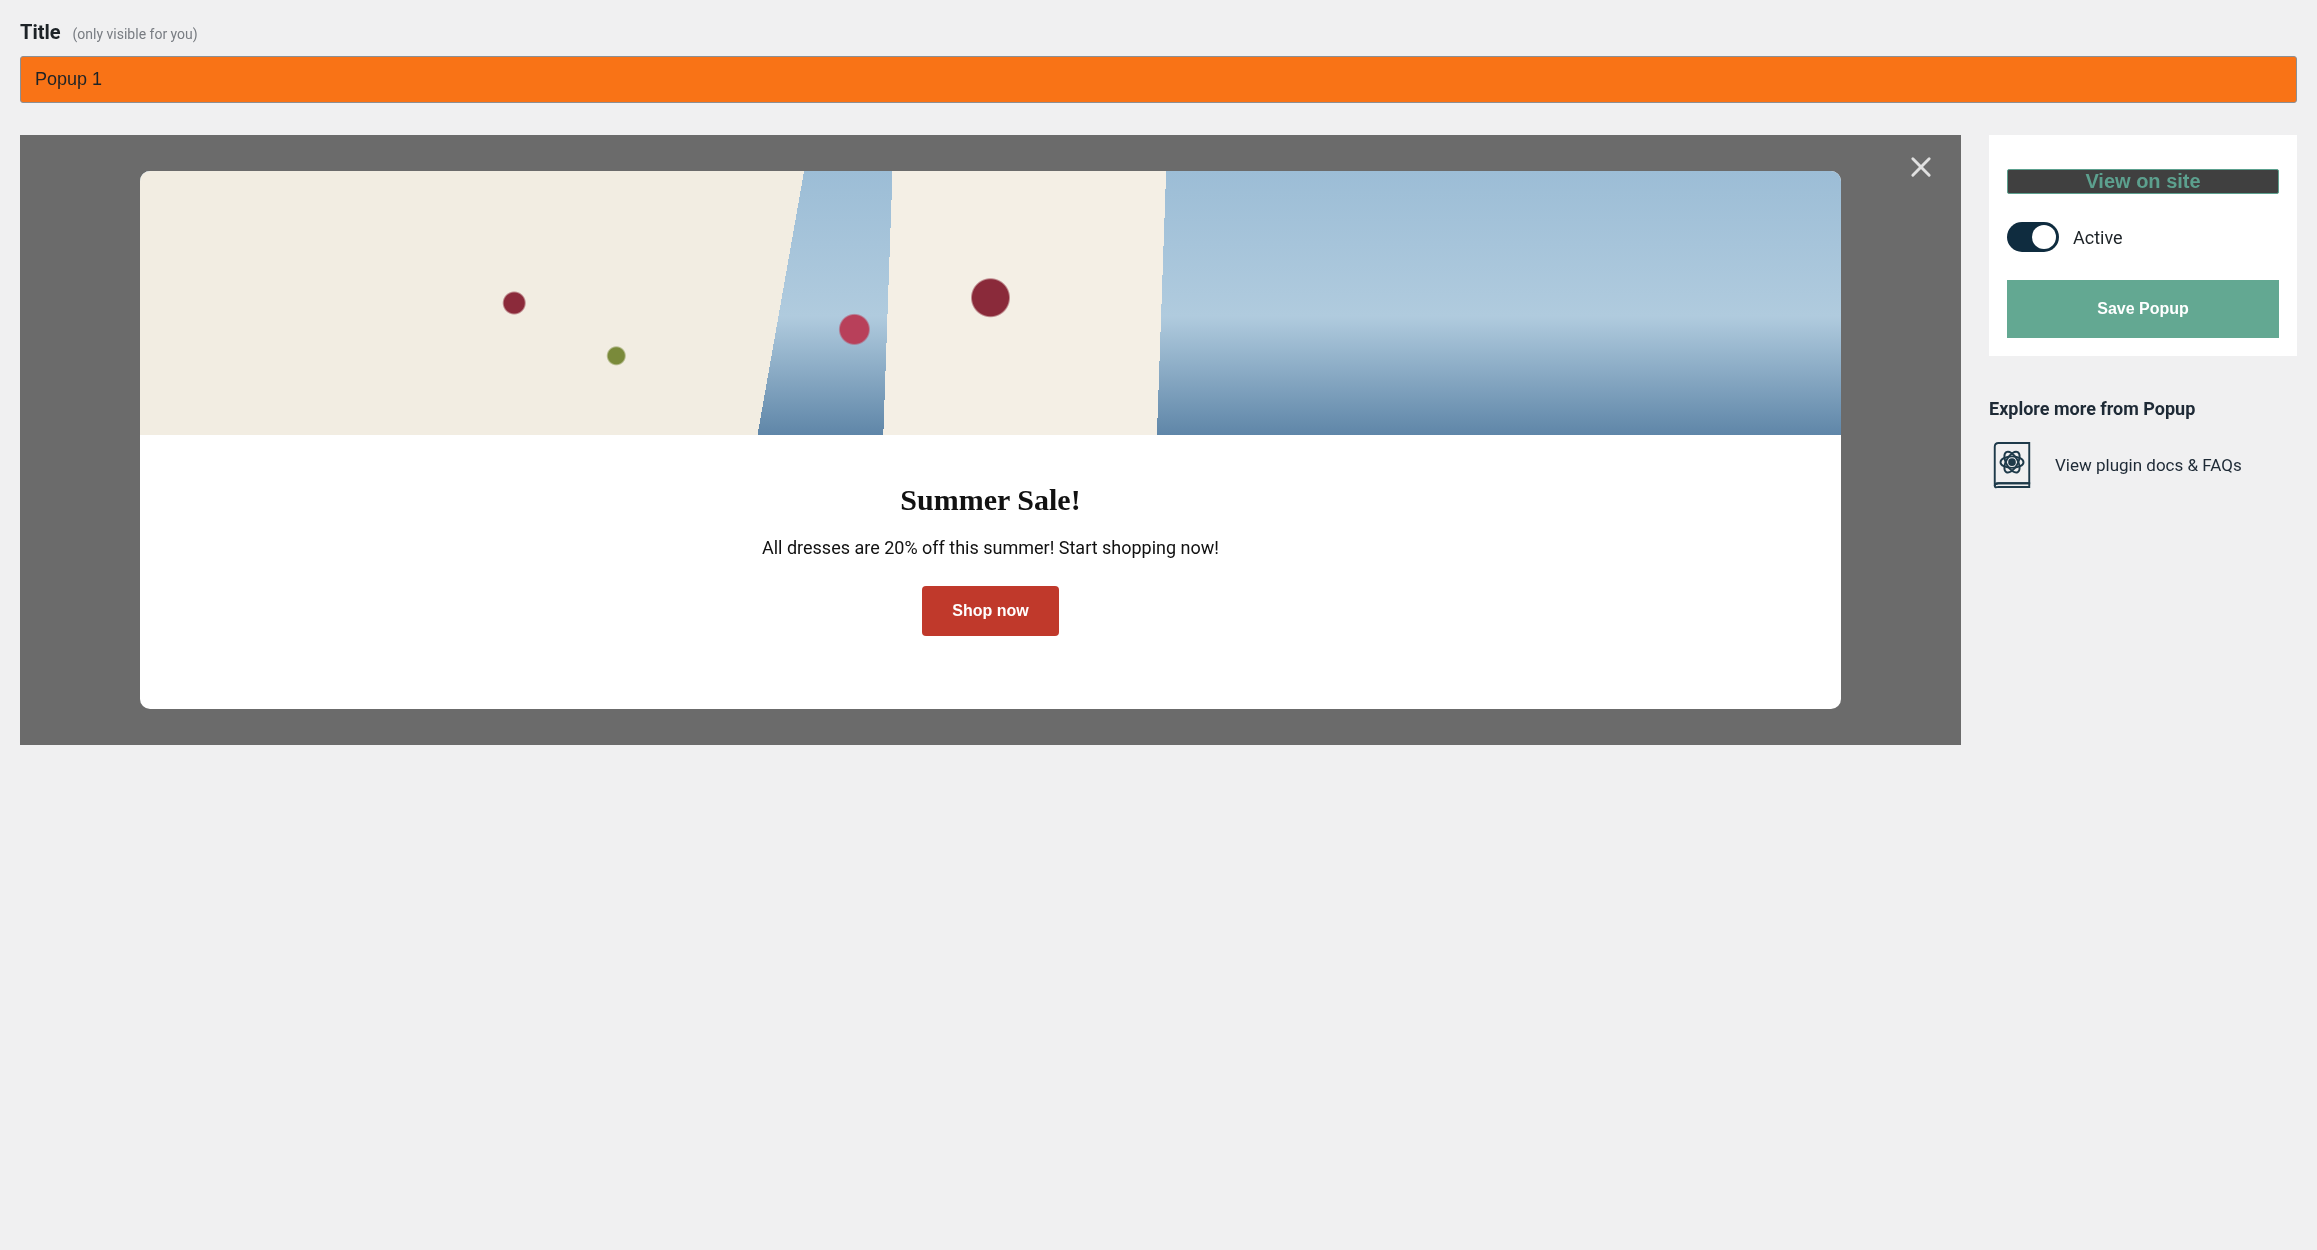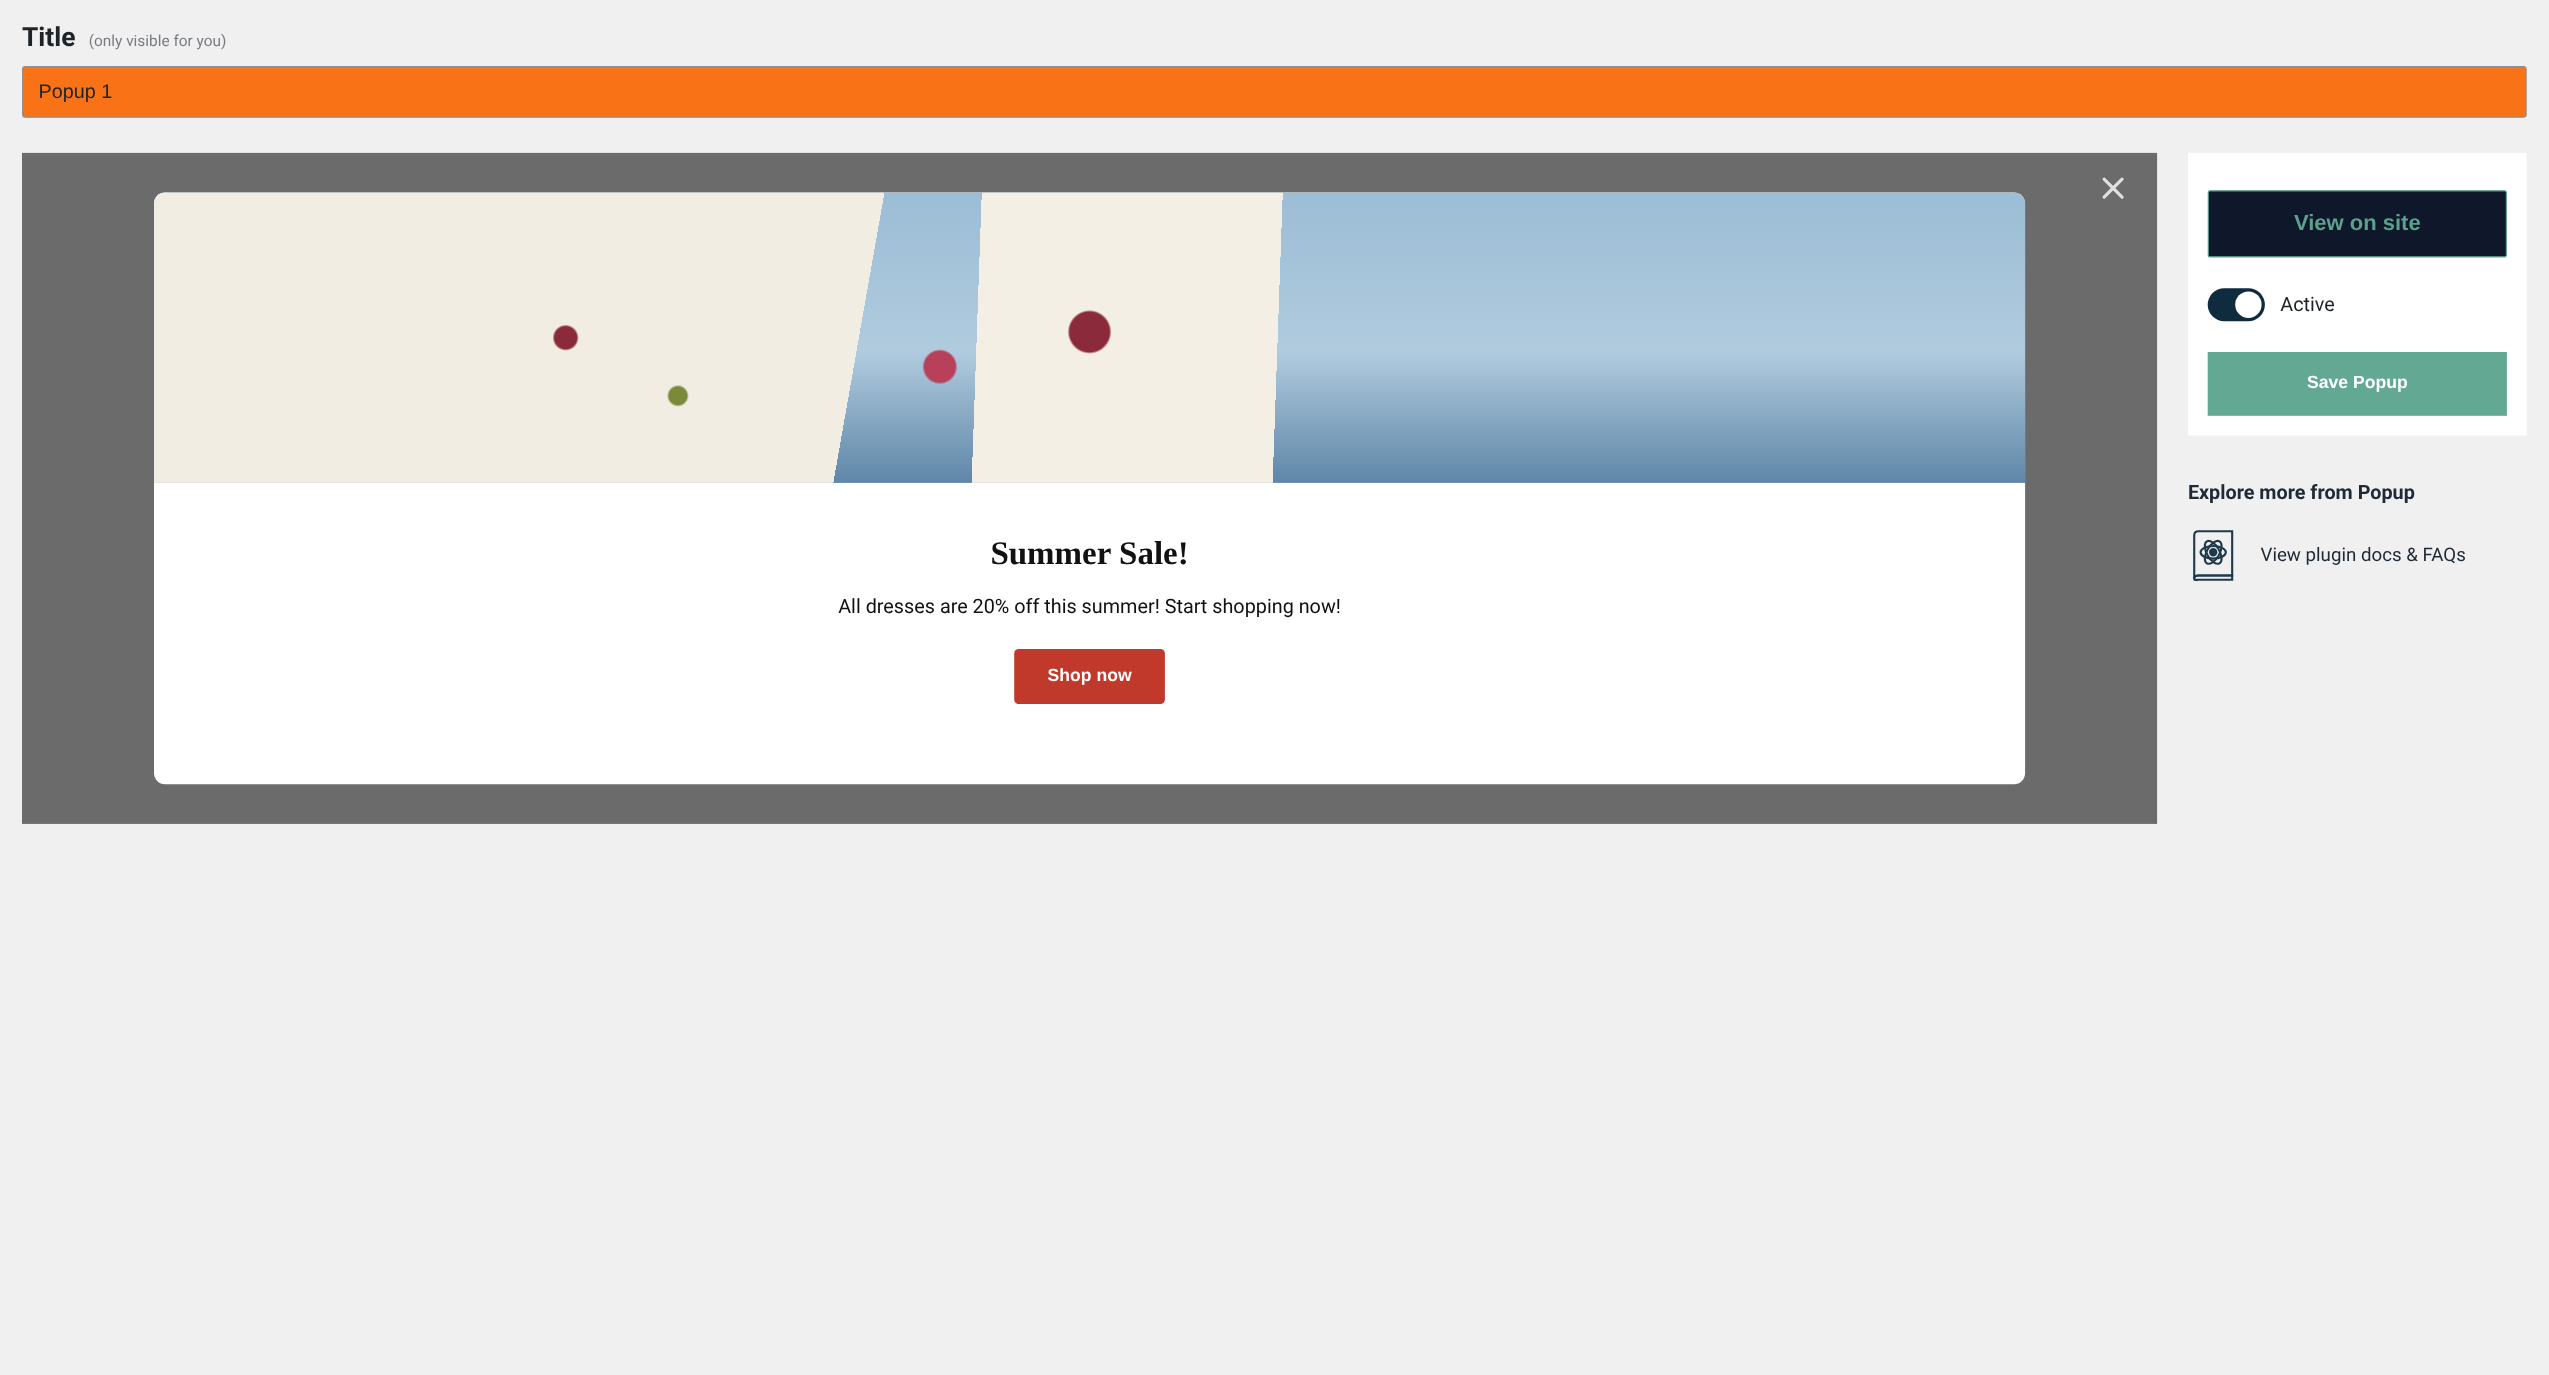--- a/index.html
+++ b/index.html
@@ -9,21 +9,21 @@
       padding: 20px;
       color: #1d2327;
     }
     .title-row {
       display: flex;
       align-items: baseline;
       gap: 12px;
       margin-bottom: 12px;
     }
     .title-label {
-      font-size: 24px;
+      font-size: 20px;
       font-weight: 700;
       color: #1d2327;
     }
     .title-hint {
       font-size: 14px;
       color: #787c82;
     }
     .title-input {
       width: 100%;
       padding: 12px 14px;
@@ -116,23 +116,22 @@
 
     .side-card {
       background: #fff;
       padding: 34px 18px 18px;
       display: flex;
       flex-direction: column;
       gap: 28px;
     }
     .outline-btn {
       width: 100%;
-      padding: 18px;
       border: 1px solid #5ca08e;
-      background: #0f172a;
+      background: #404040;
       color: #5ca08e;
       font-size: 20px;
       font-weight: 600;
       border-radius: 2px;
       cursor: pointer;
     }
     .toggle-row {
       display: flex;
       align-items: center;
       gap: 14px;

